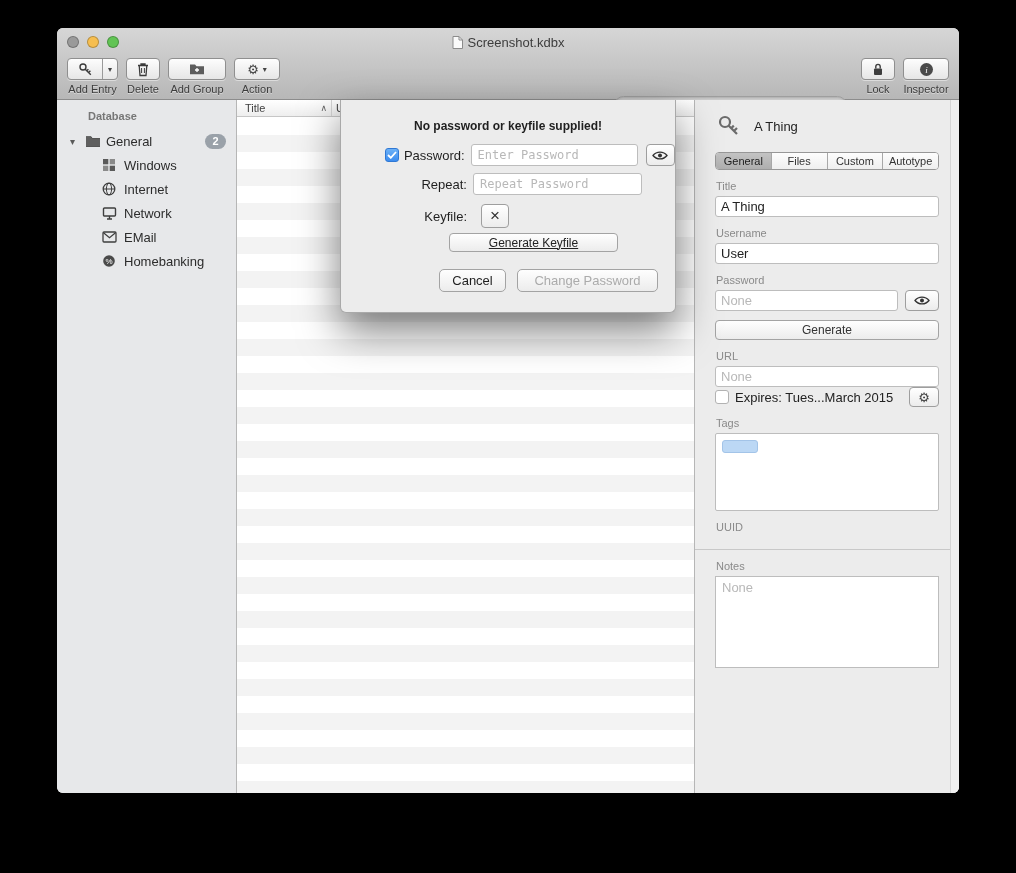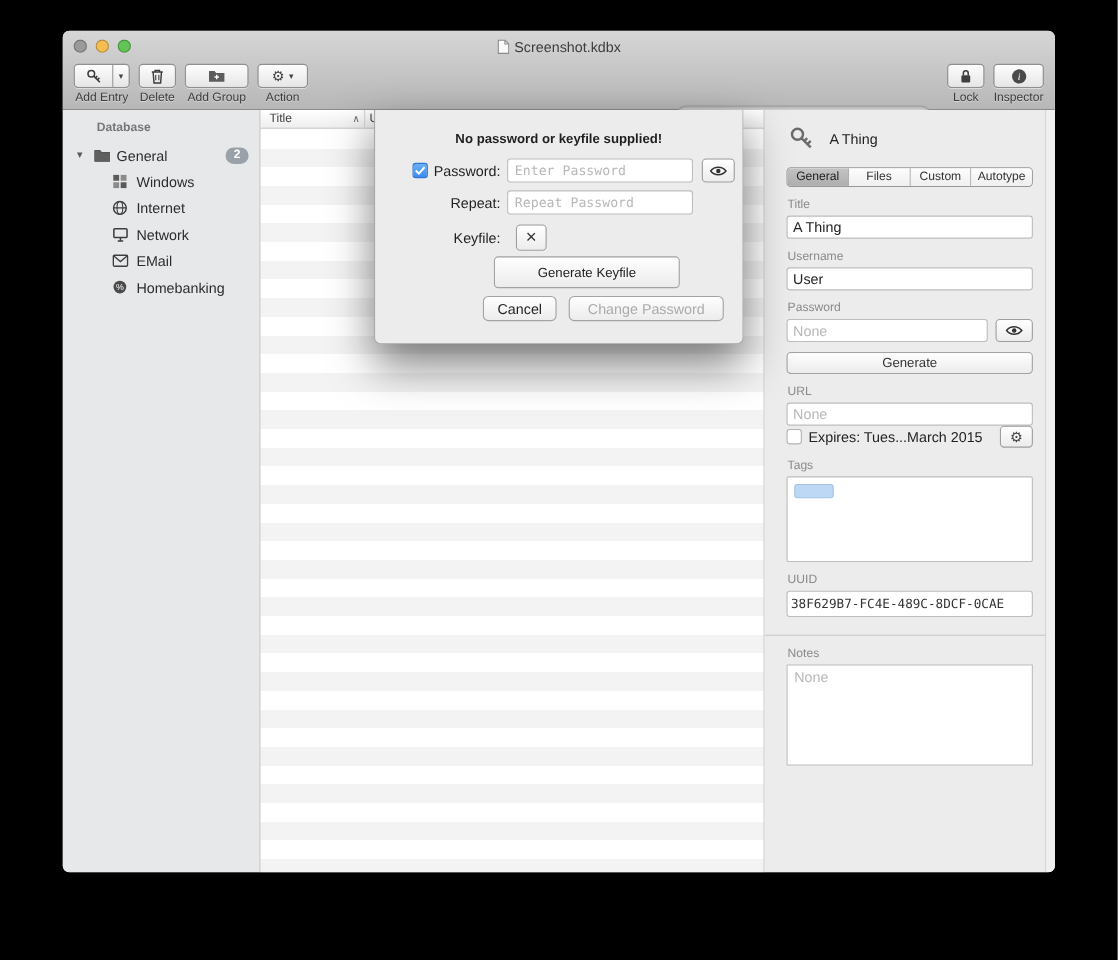--- a/index.html
+++ b/index.html
@@ -113,36 +113,36 @@
   .notes-box { height:92px; border:1px solid #bdbdbd; background:#fff; margin-top:2px; padding:3px 6px; font-size:13px; color:#b8b8b8; }
   
   .sheet {
     position:absolute; left:283px; top:72px; width:336px; height:213px;
     background:#ececec; border:1px solid #a9a9a9; border-top:none; border-radius:0 0 6px 6px;
     box-shadow:0 18px 40px rgba(0,0,0,.5); z-index:20;
   }
   .sheet-msg { position:absolute; top:19px; left:0; right:0; text-align:center; font-size:12px; font-weight:bold; color:#1f1f1f; }
   .srow { position:absolute; left:0; right:0; display:flex; align-items:center; }
   .srow.pw { top:44px; } .srow.rp { top:73px; } .srow.kf { top:104px; }
-  .slabel-wrap { width:120px; display:flex; align-items:center; justify-content:flex-end; gap:5px; padding-right:6px; }
+  .slabel-wrap { width:120px; display:flex; align-items:center; justify-content:flex-end; gap:5px; padding-right:6px;margin-left:12px; }
   .slabel { font-size:13px; color:#1f1f1f; white-space:nowrap; }
   .sfield {
     width:169px; height:22px; border:1px solid #bdbdbd; border-radius:3px; background:#fff;
     font-family:"DejaVu Sans Mono",monospace; font-size:12px; padding:0 6px; color:#222; outline:none;
   }
   .sfield::placeholder { color:#b8b8b8; }
   .s-eye { width:30px; height:22px; margin-left:8px; }
   .dropdown {
     width:174px; height:22px; border:1px solid #9e9e9e; border-radius:4px;
     background:linear-gradient(#ffffff,#ececec); display:flex; align-items:center; padding:0 4px 0 9px;
     font-size:13px; color:#1f1f1f;
   }
   .stepper { margin-left:auto; display:flex; flex-direction:column; line-height:5px; font-size:6px; color:#333; align-items:center; }
   .x-btn { width:28px; height:24px; margin-left:8px; font-size:17px; color:#333; }
-  .gen-keyfile { position:absolute; left:108px; top:133px; width:169px; height:29px; border:1px solid #a3a3a3; border-radius:4px; background:linear-gradient(#fefefe,#ececec); font-size:12px; color:#222; font-family:"Liberation Sans",sans-serif; }
+  .gen-keyfile { position:absolute; left:108px; top:133px; width:169px; height:19px; border:1px solid #a3a3a3; border-radius:4px; background:linear-gradient(#fefefe,#ececec); font-size:12px; color:#222; font-family:"Liberation Sans",sans-serif;text-decoration:underline; }
   .sheet-btn { position:absolute; top:169px; height:23px; border:1px solid #a3a3a3; border-radius:5px; background:linear-gradient(#fefefe,#ececec); font-size:13px; font-family:"Liberation Sans",sans-serif; color:#1f1f1f; }
   .cancel-btn { left:98px; width:67px; }
   .change-btn { left:176px; width:141px; color:#ababab; }
   svg { display:block; }
 </style>
 </head>
 <body>
 
 <div class="window">
 
@@ -380,21 +380,20 @@
             <span class="gear-glyph">⚙</span>
           </button>
         </div>
 
         <div class="flabel">Tags</div>
         <div class="tags-box">
           <div class="tag-chip"></div>
         </div>
 
         <div class="flabel">UUID</div>
-        <input class="fld uuid-fld" value="38F629B7-FC4E-489C-8DCF-0CAE" style="">
 
         <div class="insp-divider"></div>
 
         <div class="flabel">Notes</div>
         <div class="notes-box">None</div>
 
       </div>
       <div class="insp-scrollbar"></div>
     </aside>
 

